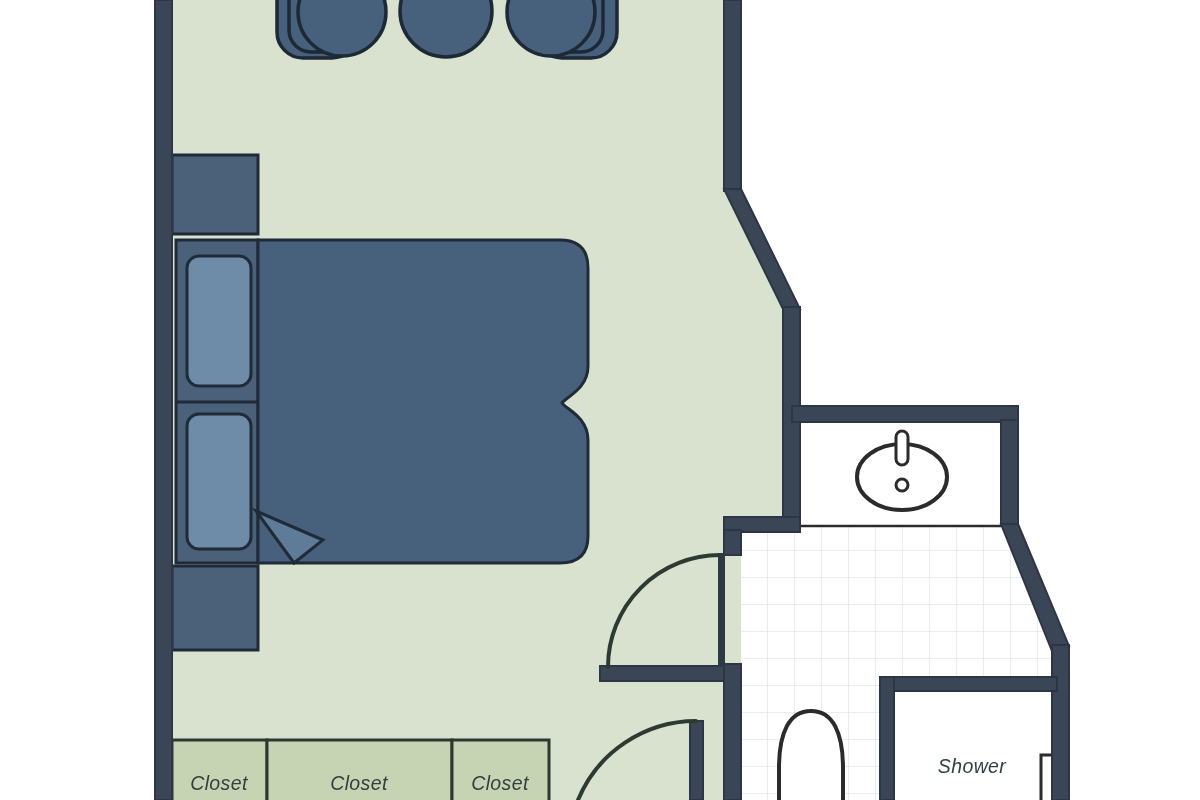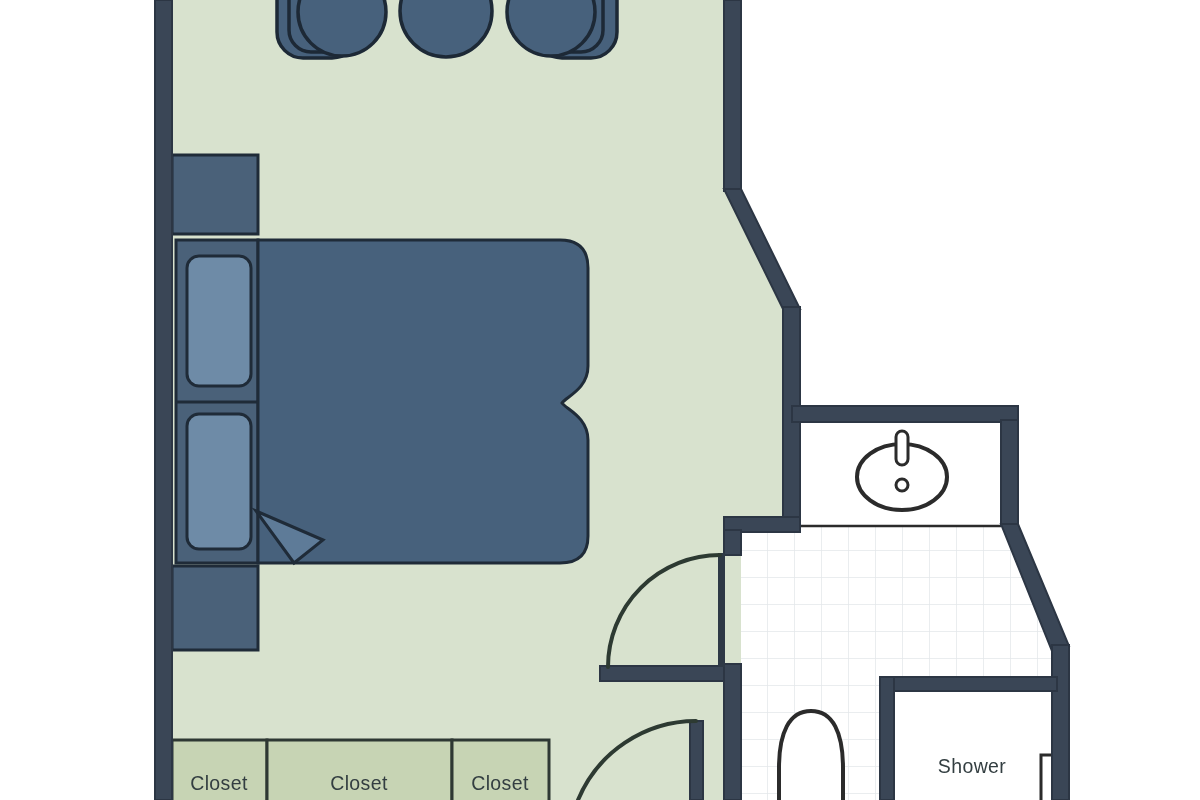--- a/index.html
+++ b/index.html
@@ -1,17 +1,17 @@
 <!DOCTYPE html>
 <html><head>
 <meta charset="utf-8">
 <style>
   html, body { margin: 0; padding: 0; background: #ffffff; }
   .stage { width: 1200px; height: 800px; position: relative; overflow: hidden;
-           font-family: "Liberation Sans", sans-serif; }
+           font-family: "Liberation Sans", sans-serif; font-style: italic; }
   svg { display: block; }
   .wall { stroke: #2c3644; stroke-width: 2; }
   .furn { stroke: #1f2b38; stroke-width: 3; }
   .furn-thick { stroke: #1d2936; stroke-width: 3.5; }
   .fixture { stroke: #2b2b2b; fill: #ffffff; }
   .fixture.sw4 { stroke-width: 4; }
   .fixture.sw3 { stroke-width: 3; }
   .arc { fill: none; stroke-width: 4; stroke-linecap: round; }
   .closet-box { stroke: #2e3833; stroke-width: 3; }
   .plan-label { font-family: "Liberation Sans", sans-serif; font-size: 19.5px;

